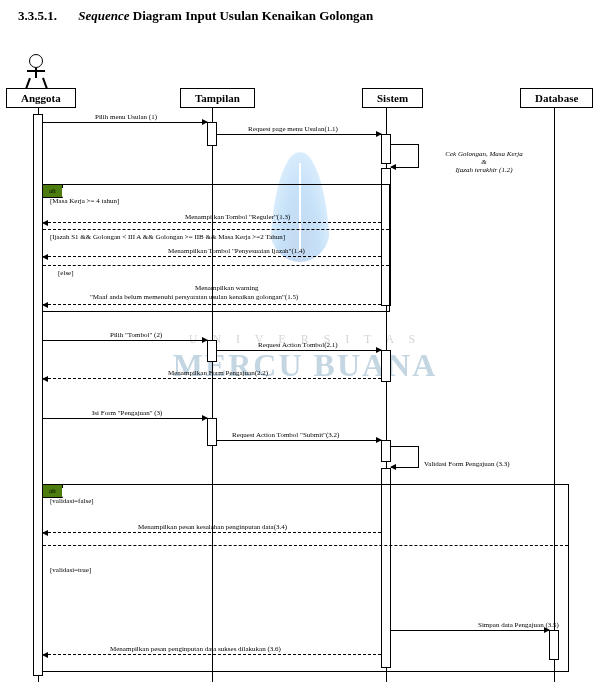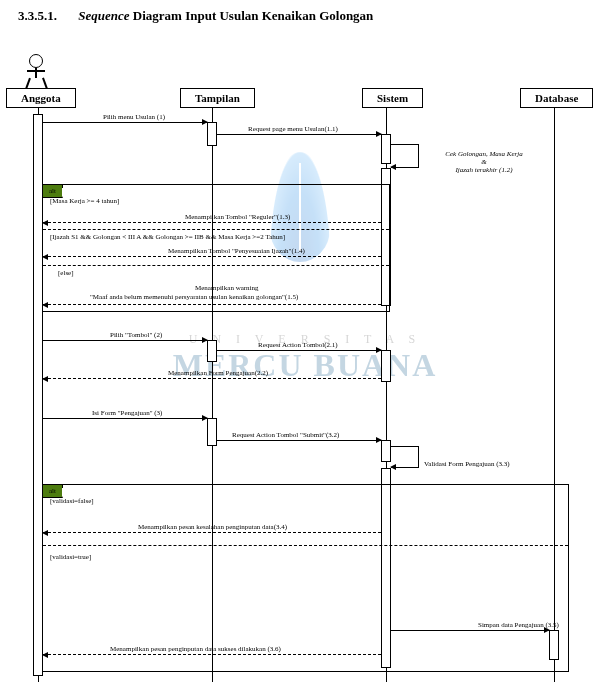--- a/index.html
+++ b/index.html
@@ -75,21 +75,21 @@
     <div class="head-box" style="left:520px; top:56px;">Database</div>
 
     <div class="lifeline" style="left:38px; top:76px; height:574px;"></div>
     <div class="lifeline" style="left:212px; top:76px; height:574px;"></div>
     <div class="lifeline" style="left:386px; top:76px; height:574px;"></div>
     <div class="lifeline" style="left:554px; top:76px; height:574px;"></div>
 
     <div class="activation" style="left:33px; top:82px; height:562px;"></div>
 
     <div class="msg arrow-r" style="left:43px; top:90px; width:164px;"></div>
-    <div class="label" style="left:72px; top:81px;padding-left:31px;">Pilih menu Usulan (1)</div>
+    <div class="label" style="left:64px; top:81px;padding-left:31px;">Pilih menu Usulan (1)</div>
     <div class="activation" style="left:207px; top:90px; height:24px;"></div>
 
     <div class="msg arrow-r" style="left:217px; top:102px; width:164px;"></div>
     <div class="label" style="left:248px; top:93px;">Request page menu Usulan(1.1)</div>
     <div class="activation" style="left:381px; top:102px; height:30px;"></div>
 
     <div class="selfmsg" style="left:391px; top:112px; height:24px;"></div>
     <div class="selflabel" style="left:424px; top:118px; width:120px;">
       <span>Cek Golongan, Masa Kerja</span><br>
       <span>&amp;</span><br>
@@ -143,21 +143,21 @@
 
     <div class="altbox" style="left:42px; top:452px; width:527px; height:188px;">
       <div class="alttag">alt</div>
       <div class="sep" style="top:60px;"></div>
     </div>
     <div class="guard" style="left:50px; top:465px;">[validasi=false]</div>
 
     <div class="msg dashed arrow-l" style="left:43px; top:500px; width:338px;"></div>
     <div class="label" style="left:138px; top:491px;">Menampilkan pesan kesalahan penginputan data(3.4)</div>
 
-    <div class="guard" style="left:50px; top:521px;">[validasi=true]</div>
+    <div class="guard" style="left:50px; top:534px;">[validasi=true]</div>
 
     <div class="msg arrow-r" style="left:391px; top:598px; width:158px;"></div>
     <div class="label" style="left:430px; top:589px;margin-left:48px;">Simpan data Pengajuan (3.5)</div>
     <div class="activation" style="left:549px; top:598px; height:30px;"></div>
 
     <div class="msg dashed arrow-l" style="left:43px; top:622px; width:338px;"></div>
     <div class="label" style="left:110px; top:613px;">Menampilkan pesan penginputan data sukses dilakukan (3.6)</div>
 
   </div>
 </div>

